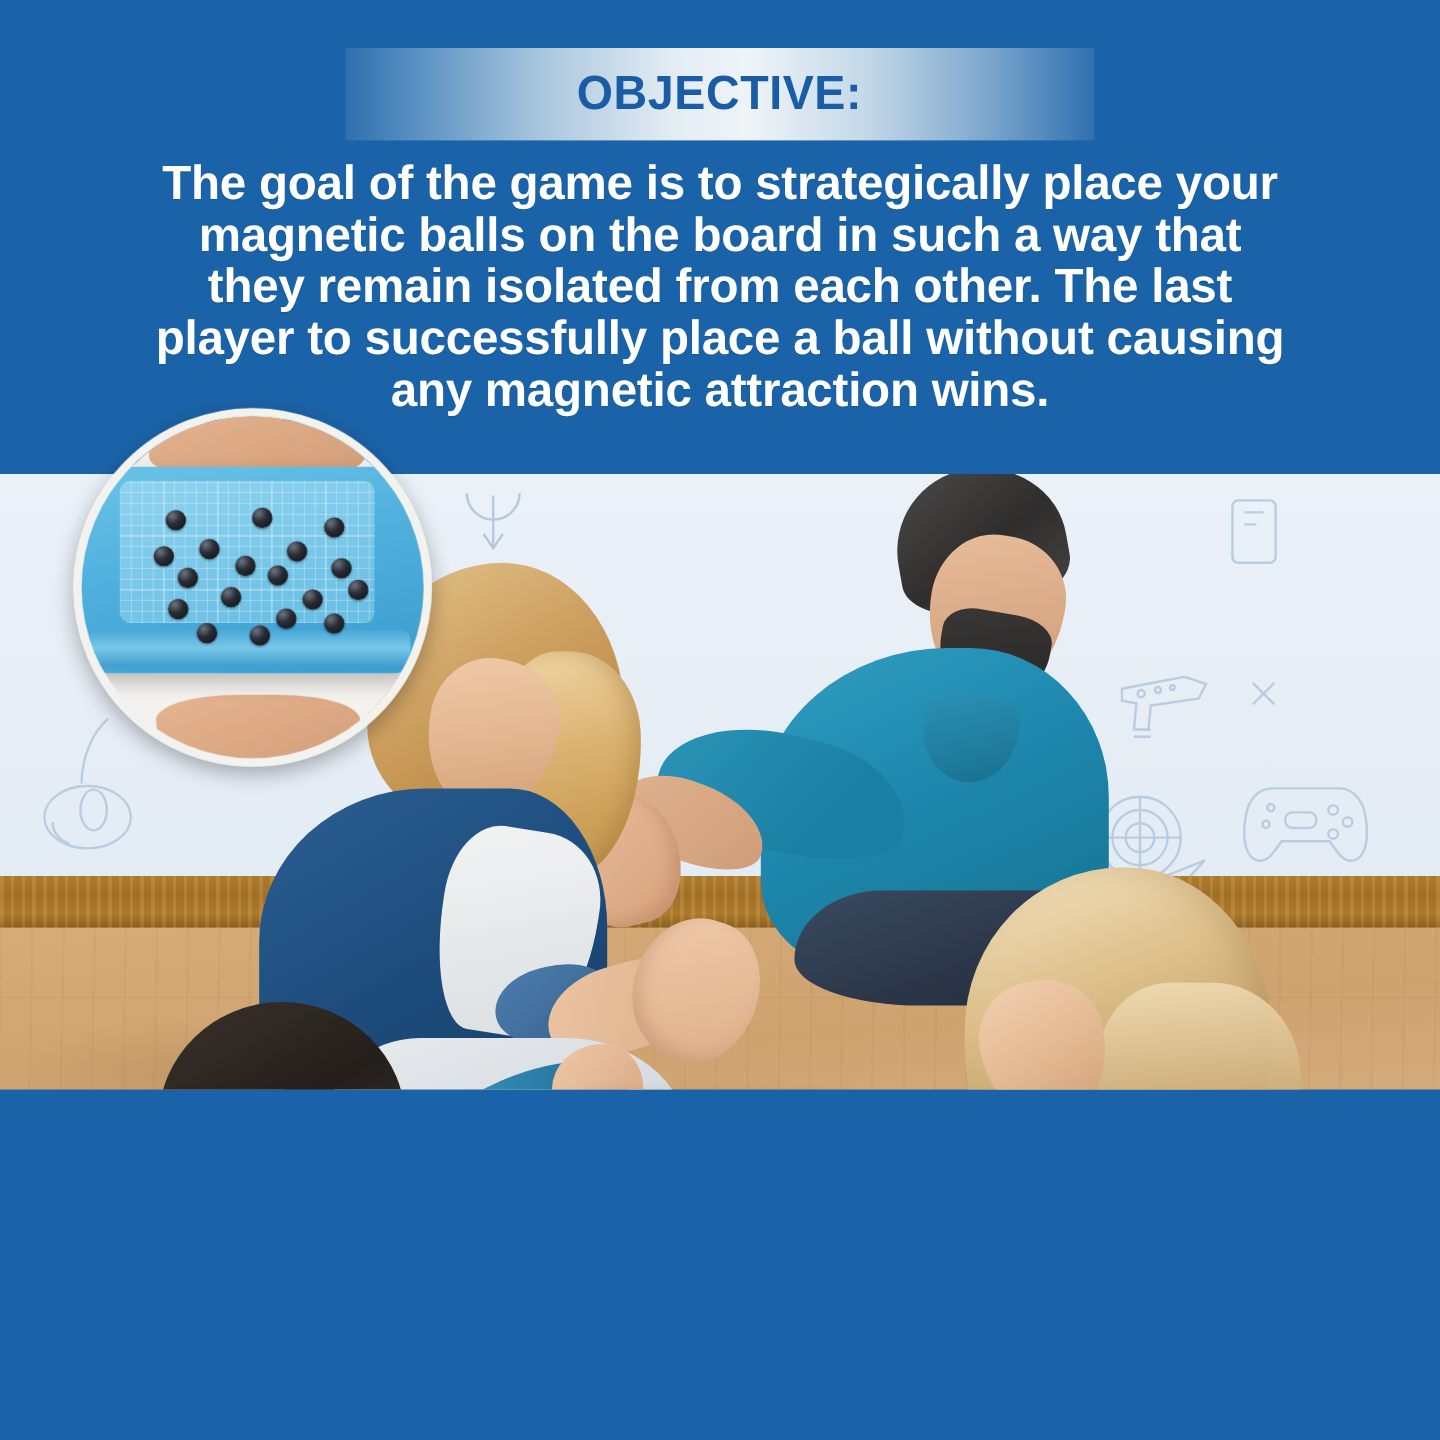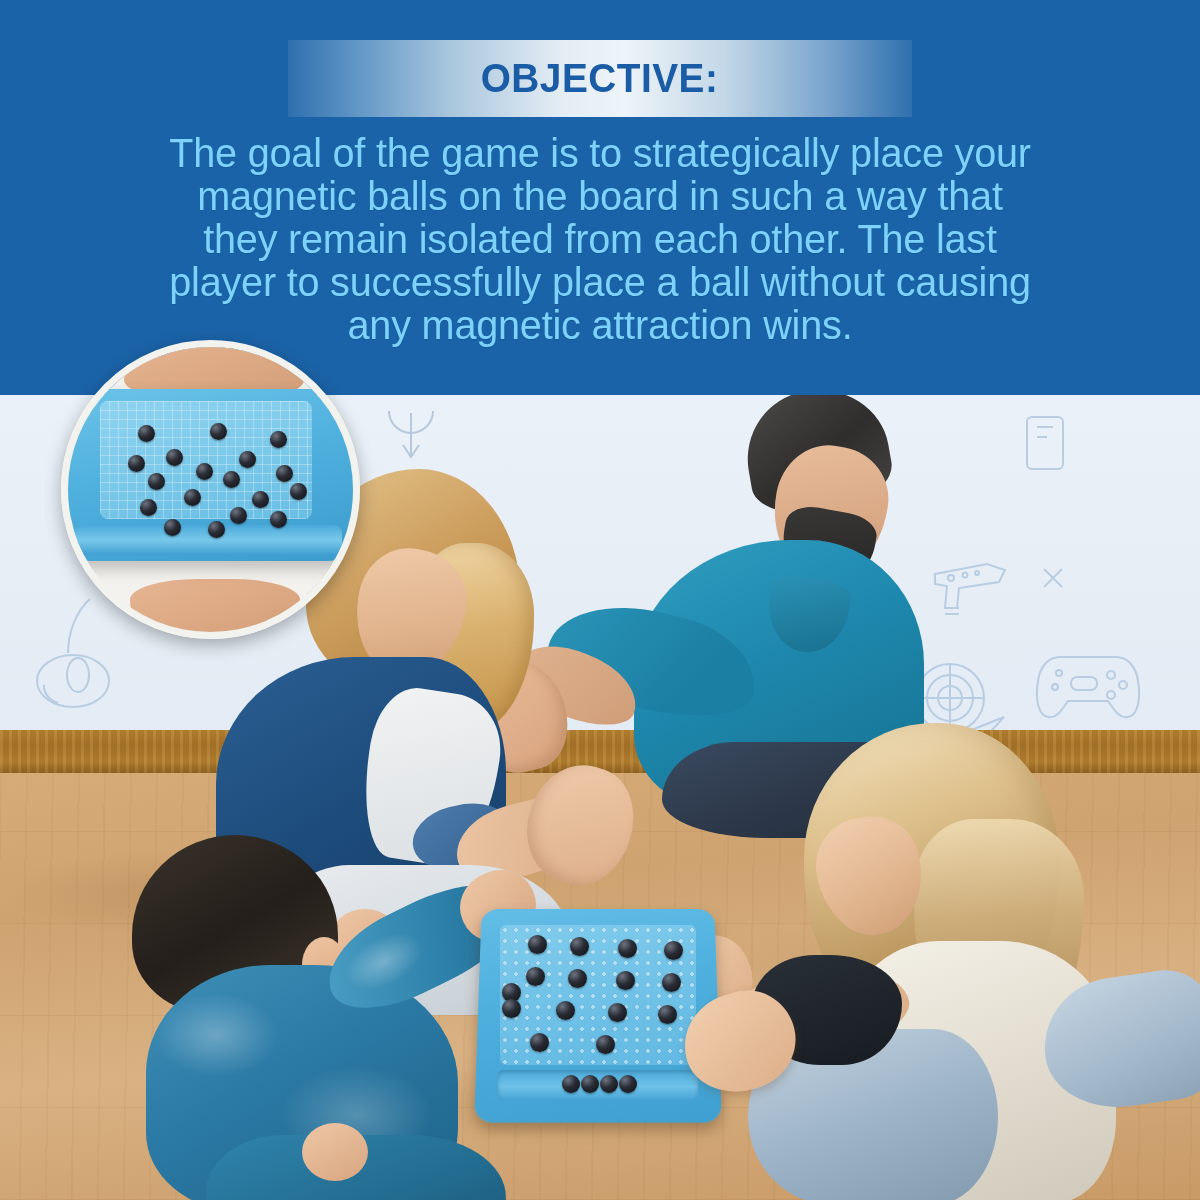--- a/index.html
+++ b/index.html
@@ -1,39 +1,39 @@
 <!DOCTYPE html>
 <html><head>
 <meta charset="utf-8">
 <style>
   html,body{margin:0;padding:0;}
   body{
     width:1200px;height:1200px;overflow:hidden;position:relative;
     background:#1b63a8;
     font-family:"Liberation Sans","DejaVu Sans",sans-serif;
   }
-  .stage{position:absolute;inset:0;width:1200px;height:1200px;overflow:hidden;}
+  .stage{position:absolute;inset:0;width:1200px;height:908px;overflow:hidden;}
 
   
   .bluebg{position:absolute;left:0;top:0;width:1200px;height:1200px;
     background:#1b63a8;}
 
   
   .banner{position:absolute;left:288px;top:40px;width:624px;height:77px;
     background:linear-gradient(to right,
       #2e6fae 0%, #5d93c4 10%, #a9c6dd 26%, #e4edf4 44%,
       #eef4f8 54%, #c2d7e7 70%, #7ba5cd 86%, #2f70ae 100%);
     display:flex;align-items:center;justify-content:center;}
   .banner-title{
     font-size:40px;font-weight:bold;color:#1a5ca6;letter-spacing:0.5px;
     transform:scaleX(0.97);}
 
   
   .obj-body{position:absolute;left:40px;top:132px;width:1120px;
-    text-align:center;color:#7dd3fc;font-weight:normal;
+    text-align:center;color:#ffffff;font-weight:bold;
     font-size:40px;line-height:43px;letter-spacing:-0.2px;
     text-shadow:0 1px 1px rgba(0,0,0,.10);}
   .obj-body span{display:block;white-space:nowrap;transform:scaleX(0.99);}
 
   
   .photo{position:absolute;left:0;top:395px;width:1200px;height:805px;overflow:hidden;}
   
   .wall{position:absolute;left:0;top:0;width:1200px;height:345px;
     background:linear-gradient(180deg,#eaf1f8 0%,#e7eef6 45%,#e3ebf4 100%);}
   .arc-fill{position:absolute;left:-130px;top:-258px;width:1460px;height:560px;

